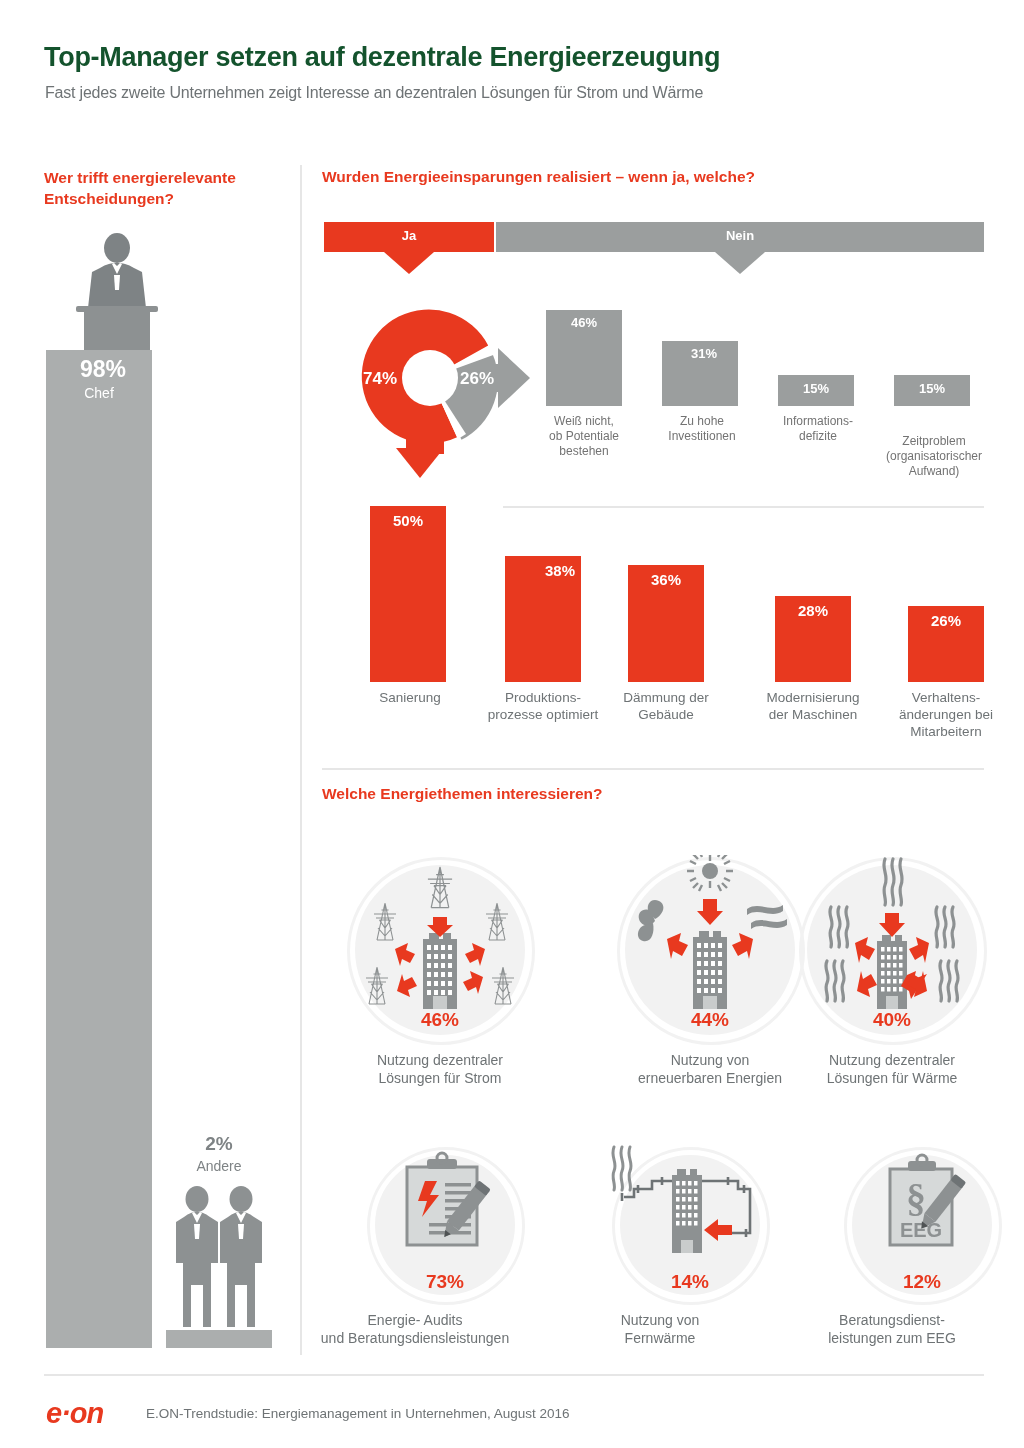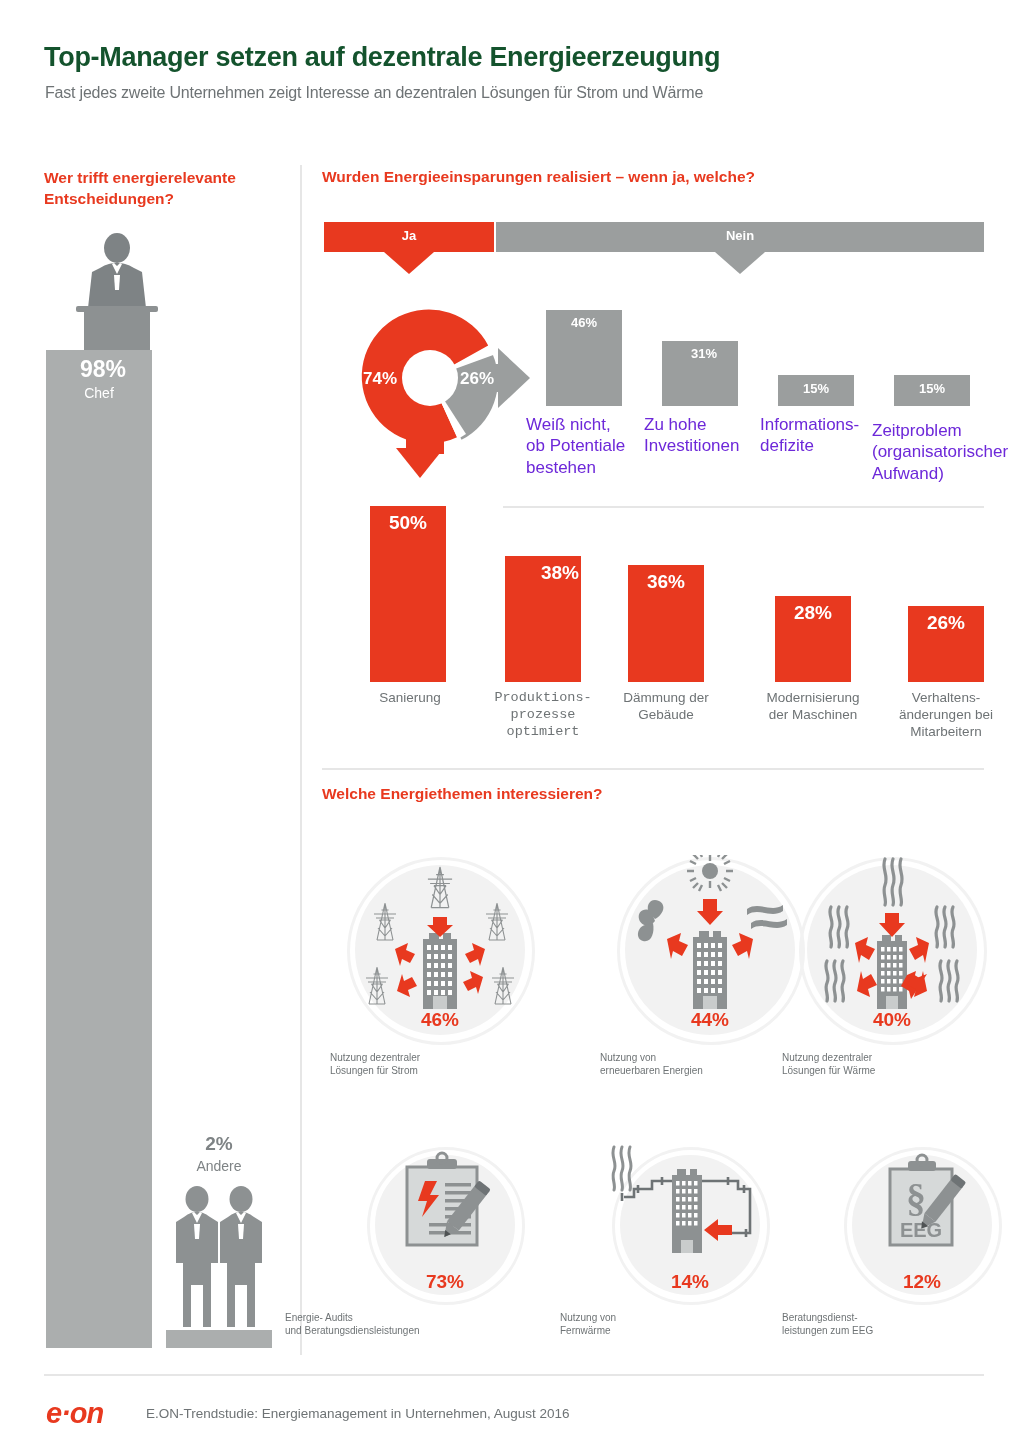--- a/index.html
+++ b/index.html
@@ -82,25 +82,25 @@
     border-left:25px solid transparent;border-right:25px solid transparent;
     border-top:22px solid #9B9E9E;
   }
 
   
   #donut{left:330px;top:278px;width:200px;height:205px;}
 
   
   .gbar{background:#9B9E9E;position:absolute;}
   .gbar-val{position:absolute;text-align:center;font-size:13px;font-weight:bold;color:#ffffff;}
-  .gbar-lbl{position:absolute;font-size:17px;color:#6d28d9;line-height:1.25;}
+  .gbar-lbl{position:absolute;text-align:center;font-size:12px;color:#737373;line-height:1.25;}
 
   
   .rbar{background:#E8391F;position:absolute;}
-  .rbar-val{position:absolute;text-align:center;font-size:19px;font-weight:bold;color:#ffffff;}
+  .rbar-val{position:absolute;text-align:center;font-size:15px;font-weight:bold;color:#ffffff;}
   .rbar-lbl{position:absolute;text-align:center;font-size:13.5px;color:#6E7375;line-height:1.25;}
 
   
   #themes-title{
     left:322px;top:784px;width:400px;
     font-size:15.5px;font-weight:bold;color:#E8391F;line-height:1.35;
   }
   .theme{position:absolute;width:220px;}
   .theme-circle{position:relative;width:190px;height:190px;margin:0 auto;}
   .theme-circle .ring{
@@ -110,21 +110,21 @@
   .theme-circle .ring-outline{
     position:absolute;left:2px;top:2px;width:182px;height:182px;
     border-radius:50%;border:3px solid #F2F2F2;
   }
   .theme-svg{position:absolute;left:0;top:0;}
   .theme-pct{
     position:absolute;left:0;width:190px;bottom:14px;text-align:center;
     font-size:19px;font-weight:bold;color:#E8391F;
   }
   .theme-lbl{
-    font-size:10px;color:#6E7375;line-height:1.3;margin-top:6px;
+    text-align:center;font-size:14px;color:#6E7375;line-height:1.3;margin-top:6px;
   }
 
   
   #footer-rule{left:44px;top:1374px;width:940px;}
   #eon-logo{
     left:46px;top:1397px;
     font-size:29px;font-weight:bold;font-style:italic;color:#E8391F;
     letter-spacing:-1px;
   }
   #footer-text{
@@ -212,29 +212,29 @@
 <div class="abs gbar" style="left:662px;top:341px;width:76px;height:65px;"></div>
 <div class="abs gbar-val" style="left:662px;top:346px;width:84px;">31%</div>
 <div class="abs gbar-lbl" style="left:644px;top:414px;width:116px;">Zu hohe<br>Investitionen</div>
 
 <div class="abs gbar" style="left:778px;top:375px;width:76px;height:31px;"></div>
 <div class="abs gbar-val" style="left:778px;top:381px;width:76px;">15%</div>
 <div class="abs gbar-lbl" style="left:760px;top:414px;width:116px;">Informations-<br>defizite</div>
 
 <div class="abs gbar" style="left:894px;top:375px;width:76px;height:31px;"></div>
 <div class="abs gbar-val" style="left:894px;top:381px;width:76px;">15%</div>
-<div class="abs gbar-lbl" style="left:872px;top:420px;width:124px;">Zeitproblem<br>(organisatorischer<br>Aufwand)</div>
+<div class="abs gbar-lbl" style="left:872px;top:434px;width:124px;">Zeitproblem<br>(organisatorischer<br>Aufwand)</div>
 
 <div class="abs rbar" style="left:370px;top:506px;width:76px;height:176px;"></div>
 <div class="abs rbar-val" style="left:370px;top:512px;width:76px;">50%</div>
 <div class="abs rbar-lbl" style="left:352px;top:690px;width:116px;">Sanierung</div>
 
 <div class="abs rbar" style="left:505px;top:556px;width:76px;height:126px;"></div>
 <div class="abs rbar-val" style="left:505px;top:562px;width:76px;padding-left:17px;">38%</div>
-<div class="abs rbar-lbl" style="left:477px;top:690px;width:132px;font-family:Liberation Mono, monospace;">Produktions-<br>prozesse optimiert</div>
+<div class="abs rbar-lbl" style="left:477px;top:690px;width:132px;">Produktions-<br>prozesse optimiert</div>
 
 <div class="abs rbar" style="left:628px;top:565px;width:76px;height:117px;"></div>
 <div class="abs rbar-val" style="left:628px;top:571px;width:76px;">36%</div>
 <div class="abs rbar-lbl" style="left:608px;top:690px;width:116px;">Dämmung der<br>Gebäude</div>
 
 <div class="abs rbar" style="left:775px;top:596px;width:76px;height:86px;"></div>
 <div class="abs rbar-val" style="left:775px;top:602px;width:76px;">28%</div>
 <div class="abs rbar-lbl" style="left:751px;top:690px;width:124px;">Modernisierung<br>der Maschinen</div>
 
 <div class="abs rbar" style="left:908px;top:606px;width:76px;height:76px;"></div>

